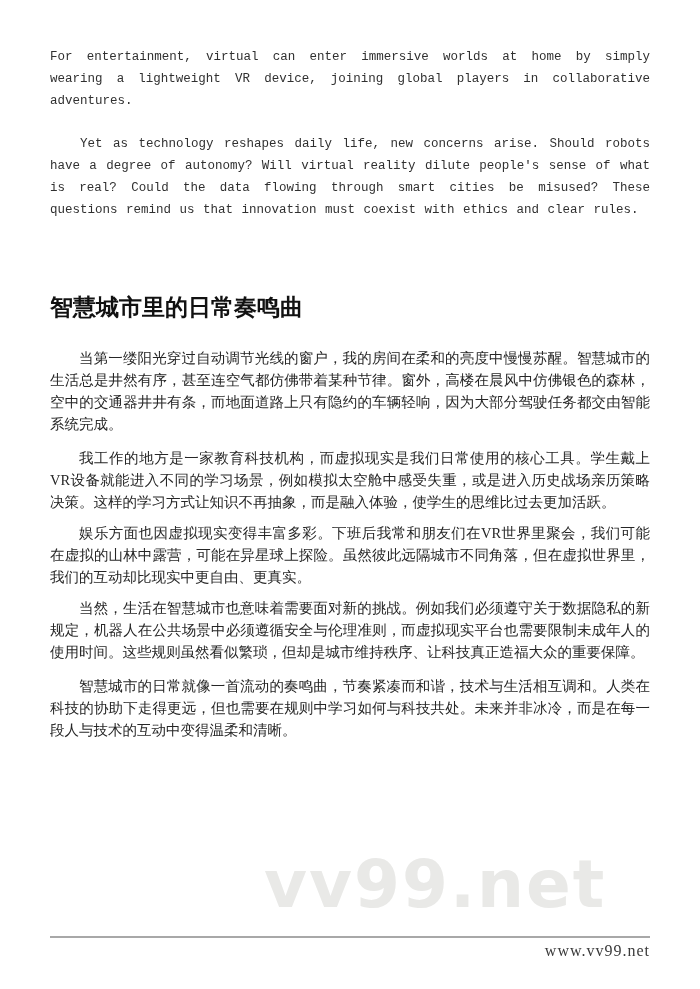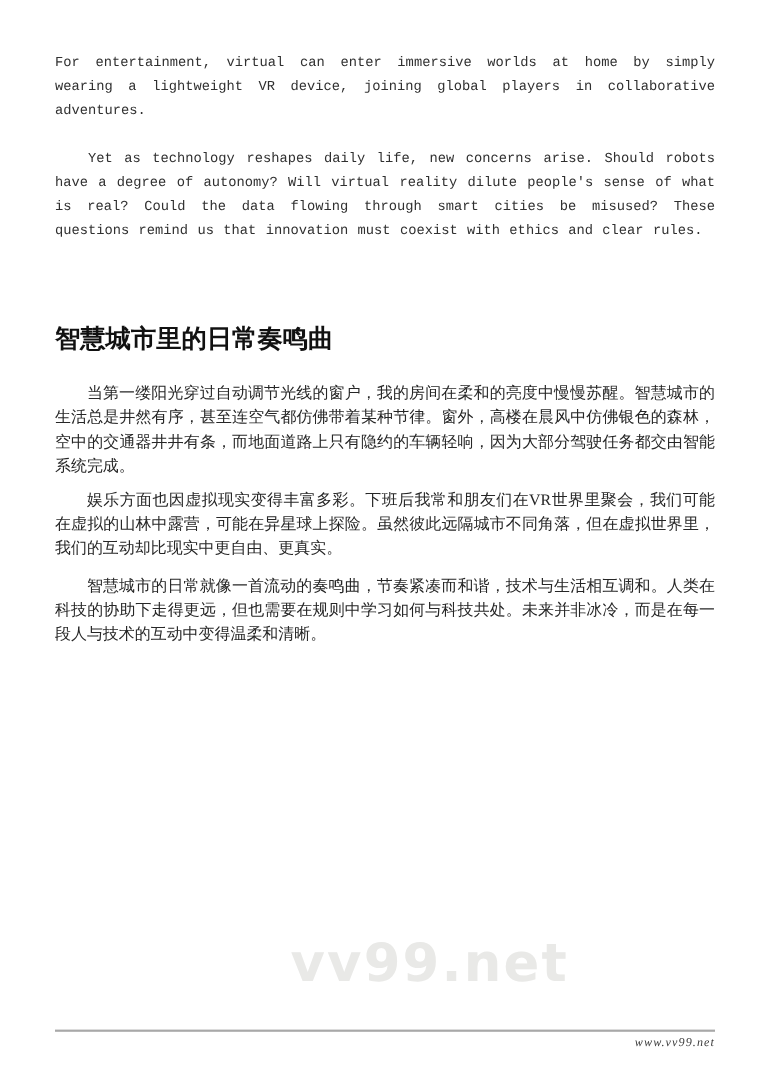--- a/index.html
+++ b/index.html
@@ -47,63 +47,64 @@
   .zh-para.indent { text-indent: 2em; margin-top: 24px; }
   .zh-para + .zh-para { margin-top: 9px; }
   .zh-para.gap-lg { margin-top: 12px; }
   .watermark {
     position: absolute;
     left: 264px;
     top: 852px;
     z-index: 0;
     font-family: "DejaVu Sans", "Liberation Sans", sans-serif;
     font-weight: bold;
-    font-size: 48px;
+    font-size: 66px;
     line-height: 1;
     letter-spacing: 2px;
     color: #e9e9e7;
     user-select: none;
   }
   .footer-divider {
     position: absolute;
     left: 50px;
     top: 936px;
     width: 600px;
     height: 2px;
     background: #a8a8a8;
     z-index: 1;
   }
   .footer-url {
     position: absolute;
     right: 50px;
     top: 942px;
     z-index: 1;
     font-family: "Liberation Serif", "DejaVu Serif", serif;
-    font-style: italic;
-    font-size: 11px;
+    font-size: 16px;
     letter-spacing: 1px;
     color: #3a3a3a;
   }
 </style>
 </head>
 <body>
 
 <div class="page">
 
   <div class="watermark">vv99.net</div>
 
   <div class="content">
 
     <p class="en-para">For entertainment, virtual can enter immersive worlds at home by simply wearing a lightweight VR device, joining global players in collaborative adventures.</p>
     <p class="en-para indent">Yet as technology reshapes daily life, new concerns arise. Should robots have a degree of autonomy? Will virtual reality dilute people's sense of what is real? Could the data flowing through smart cities be misused? These questions remind us that innovation must coexist with ethics and clear rules.</p>
 
     <h1 class="article-title">智慧城市里的日常奏鸣曲</h1>
 
     <p class="zh-para indent">当第一缕阳光穿过自动调节光线的窗户，我的房间在柔和的亮度中慢慢苏醒。智慧城市的生活总是井然有序，甚至连空气都仿佛带着某种节律。窗外，高楼在晨风中仿佛银色的森林，空中的交通器井井有条，而地面道路上只有隐约的车辆轻响，因为大部分驾驶任务都交由智能系统完成。</p>
+    <p class="zh-para indent gap-lg">我工作的地方是一家教育科技机构，而虚拟现实是我们日常使用的核心工具。学生戴上VR设备就能进入不同的学习场景，例如模拟太空舱中感受失重，或是进入历史战场亲历策略决策。这样的学习方式让知识不再抽象，而是融入体验，使学生的思维比过去更加活跃。</p>
     <p class="zh-para indent">娱乐方面也因虚拟现实变得丰富多彩。下班后我常和朋友们在VR世界里聚会，我们可能在虚拟的山林中露营，可能在异星球上探险。虽然彼此远隔城市不同角落，但在虚拟世界里，我们的互动却比现实中更自由、更真实。</p>
+    <p class="zh-para indent">当然，生活在智慧城市也意味着需要面对新的挑战。例如我们必须遵守关于数据隐私的新规定，机器人在公共场景中必须遵循安全与伦理准则，而虚拟现实平台也需要限制未成年人的使用时间。这些规则虽然看似繁琐，但却是城市维持秩序、让科技真正造福大众的重要保障。</p>
     <p class="zh-para indent gap-lg">智慧城市的日常就像一首流动的奏鸣曲，节奏紧凑而和谐，技术与生活相互调和。人类在科技的协助下走得更远，但也需要在规则中学习如何与科技共处。未来并非冰冷，而是在每一段人与技术的互动中变得温柔和清晰。</p>
 
   </div>
 
   <div class="footer-divider"></div>
   <div class="footer-url">www.vv99.net</div>
 
 </div>
 
 </body></html>

